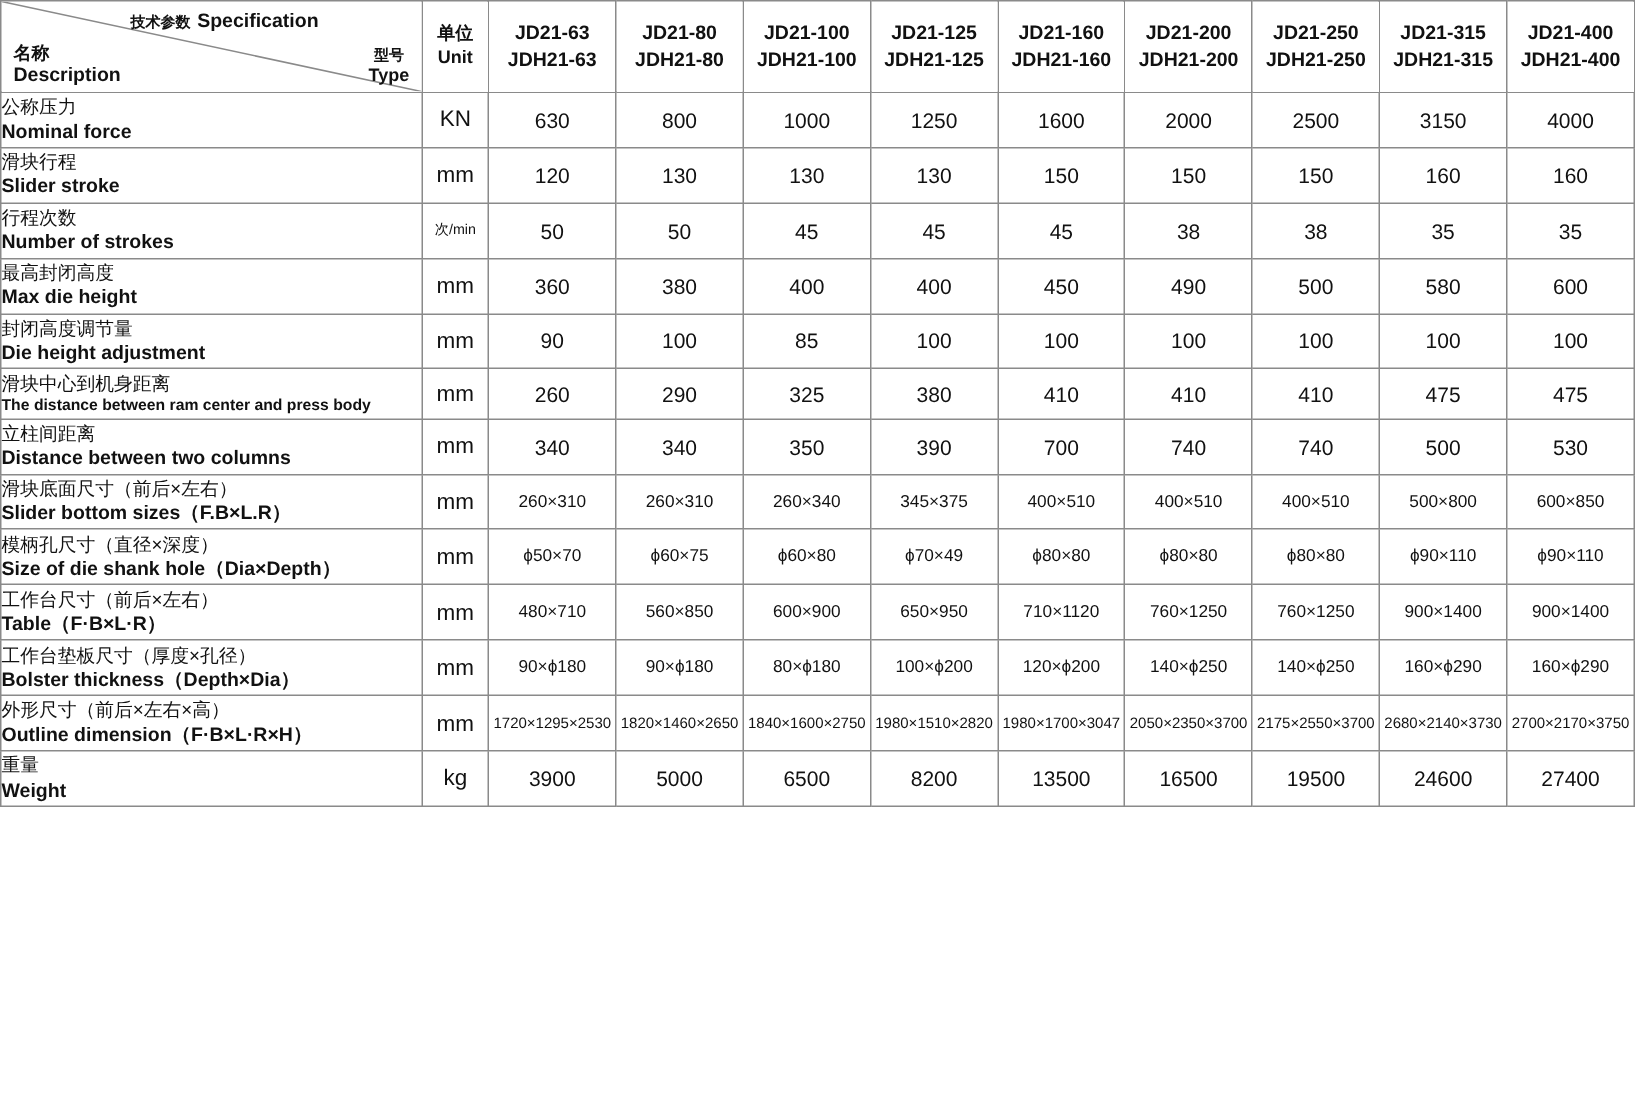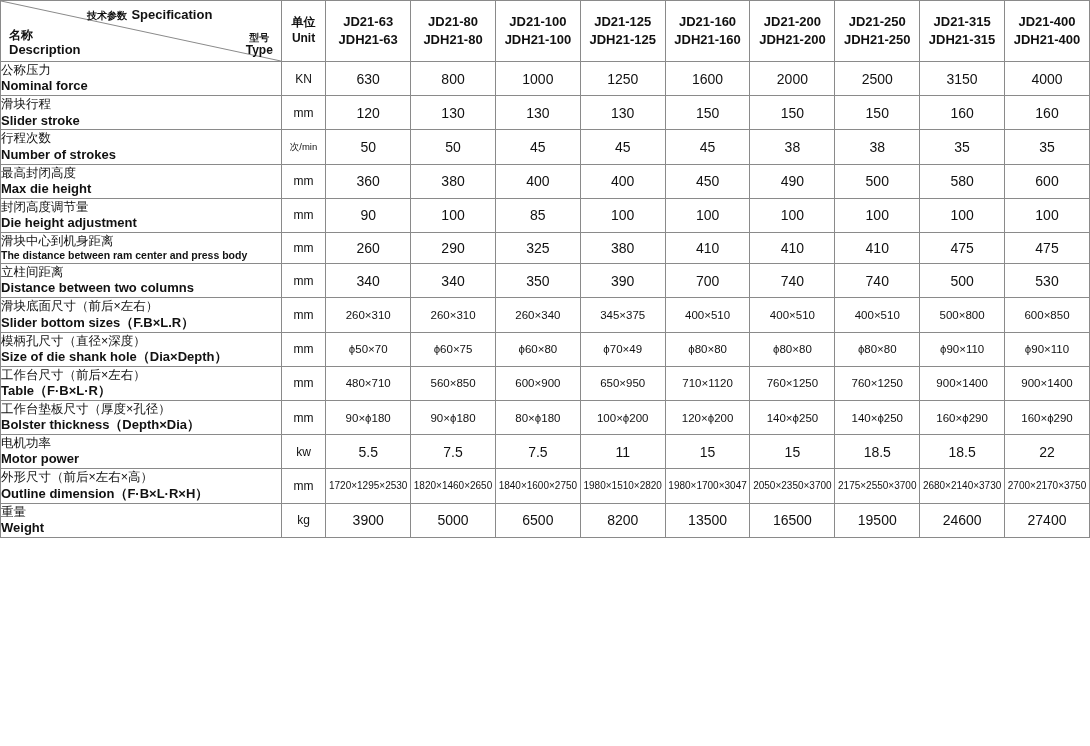--- a/index.html
+++ b/index.html
@@ -113,21 +113,21 @@
   .desc-cell .en {
     font-size: 13px;
     font-weight: bold;
     display: block;
     white-space: nowrap;
   }
   .desc-cell .en.small { font-size: 10.5px; font-weight: bold; }
 
   .unit-cell {
     text-align: center;
-    font-size: 12px;
+    font-size: 15px;
     background: #ffffff;
   }
   .unit-cell.tiny { font-size: 9.5px; }
 
   .val-cell {
     text-align: center;
     font-size: 14px;
     background: #ffffff;
     white-space: nowrap;
   }
@@ -402,36 +402,20 @@
       <td class="val-cell small">90×ϕ180</td>
       <td class="val-cell small">80×ϕ180</td>
       <td class="val-cell small">100×ϕ200</td>
       <td class="val-cell small">120×ϕ200</td>
       <td class="val-cell small">140×ϕ250</td>
       <td class="val-cell small">140×ϕ250</td>
       <td class="val-cell small">160×ϕ290</td>
       <td class="val-cell small">160×ϕ290</td>
     </tr>
 
-    <tr>
-      <td class="desc-cell">
-        <span class="cn">电机功率</span>
-        <span class="en">Motor power</span>
-      </td>
-      <td class="unit-cell">kw</td>
-      <td class="val-cell">5.5</td>
-      <td class="val-cell">7.5</td>
-      <td class="val-cell">7.5</td>
-      <td class="val-cell">11</td>
-      <td class="val-cell">15</td>
-      <td class="val-cell">15</td>
-      <td class="val-cell">18.5</td>
-      <td class="val-cell">18.5</td>
-      <td class="val-cell">22</td>
-    </tr>
 
     <tr class="shaded">
       <td class="desc-cell">
         <span class="cn">外形尺寸（前后×左右×高）</span>
         <span class="en">Outline dimension（F·B×L·R×H）</span>
       </td>
       <td class="unit-cell">mm</td>
       <td class="val-cell xsmall">1720×1295×2530</td>
       <td class="val-cell xsmall">1820×1460×2650</td>
       <td class="val-cell xsmall">1840×1600×2750</td>

